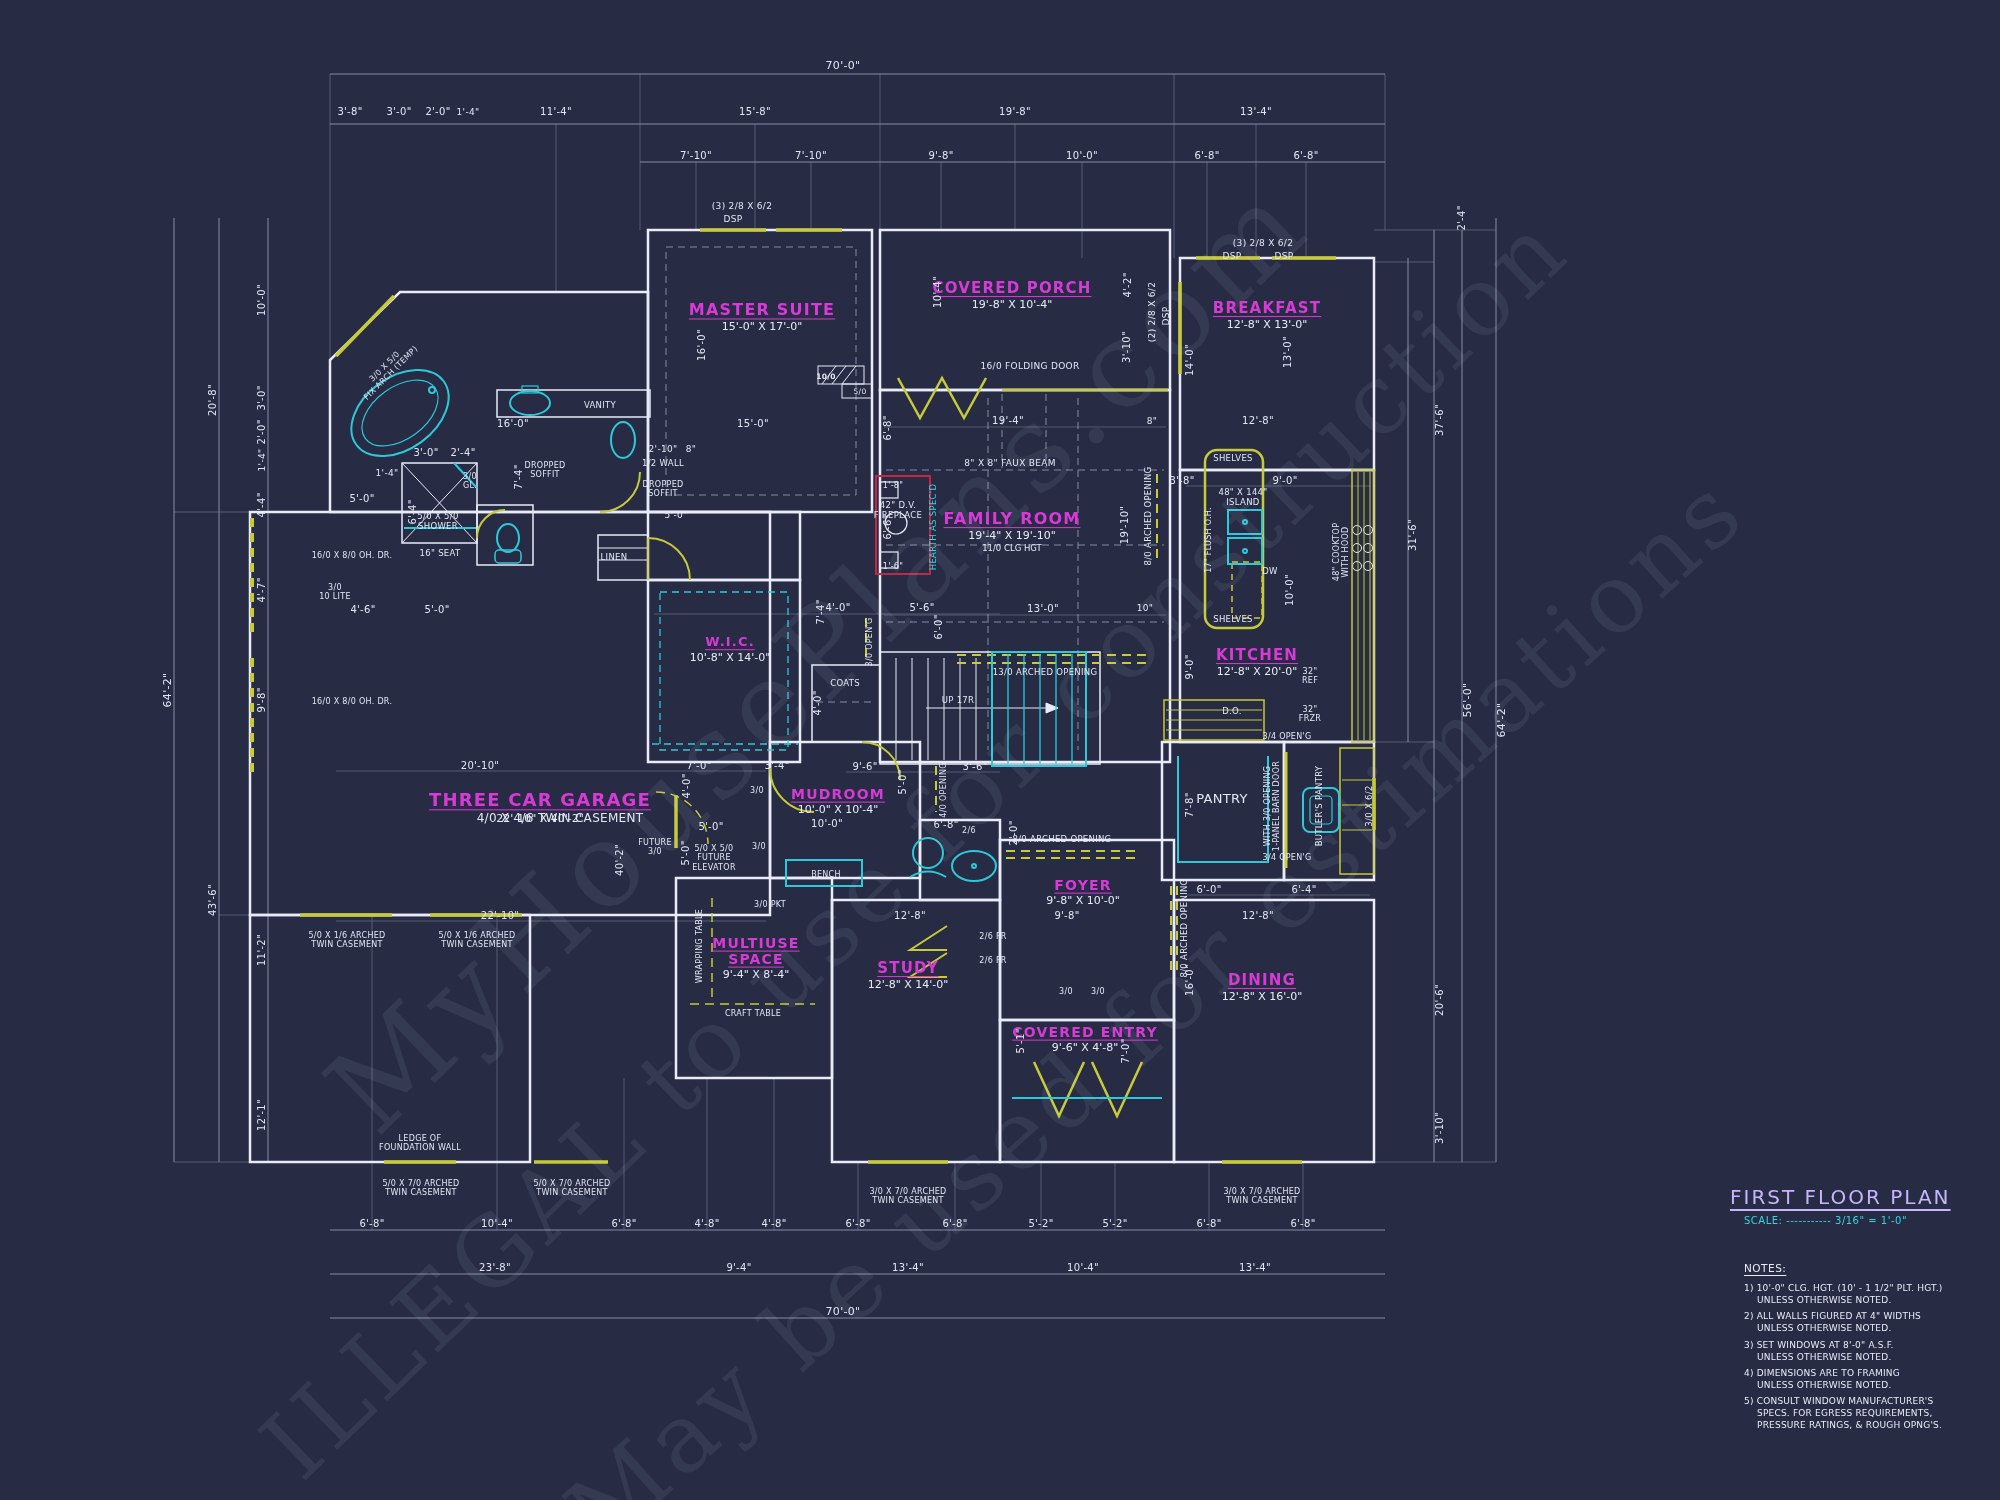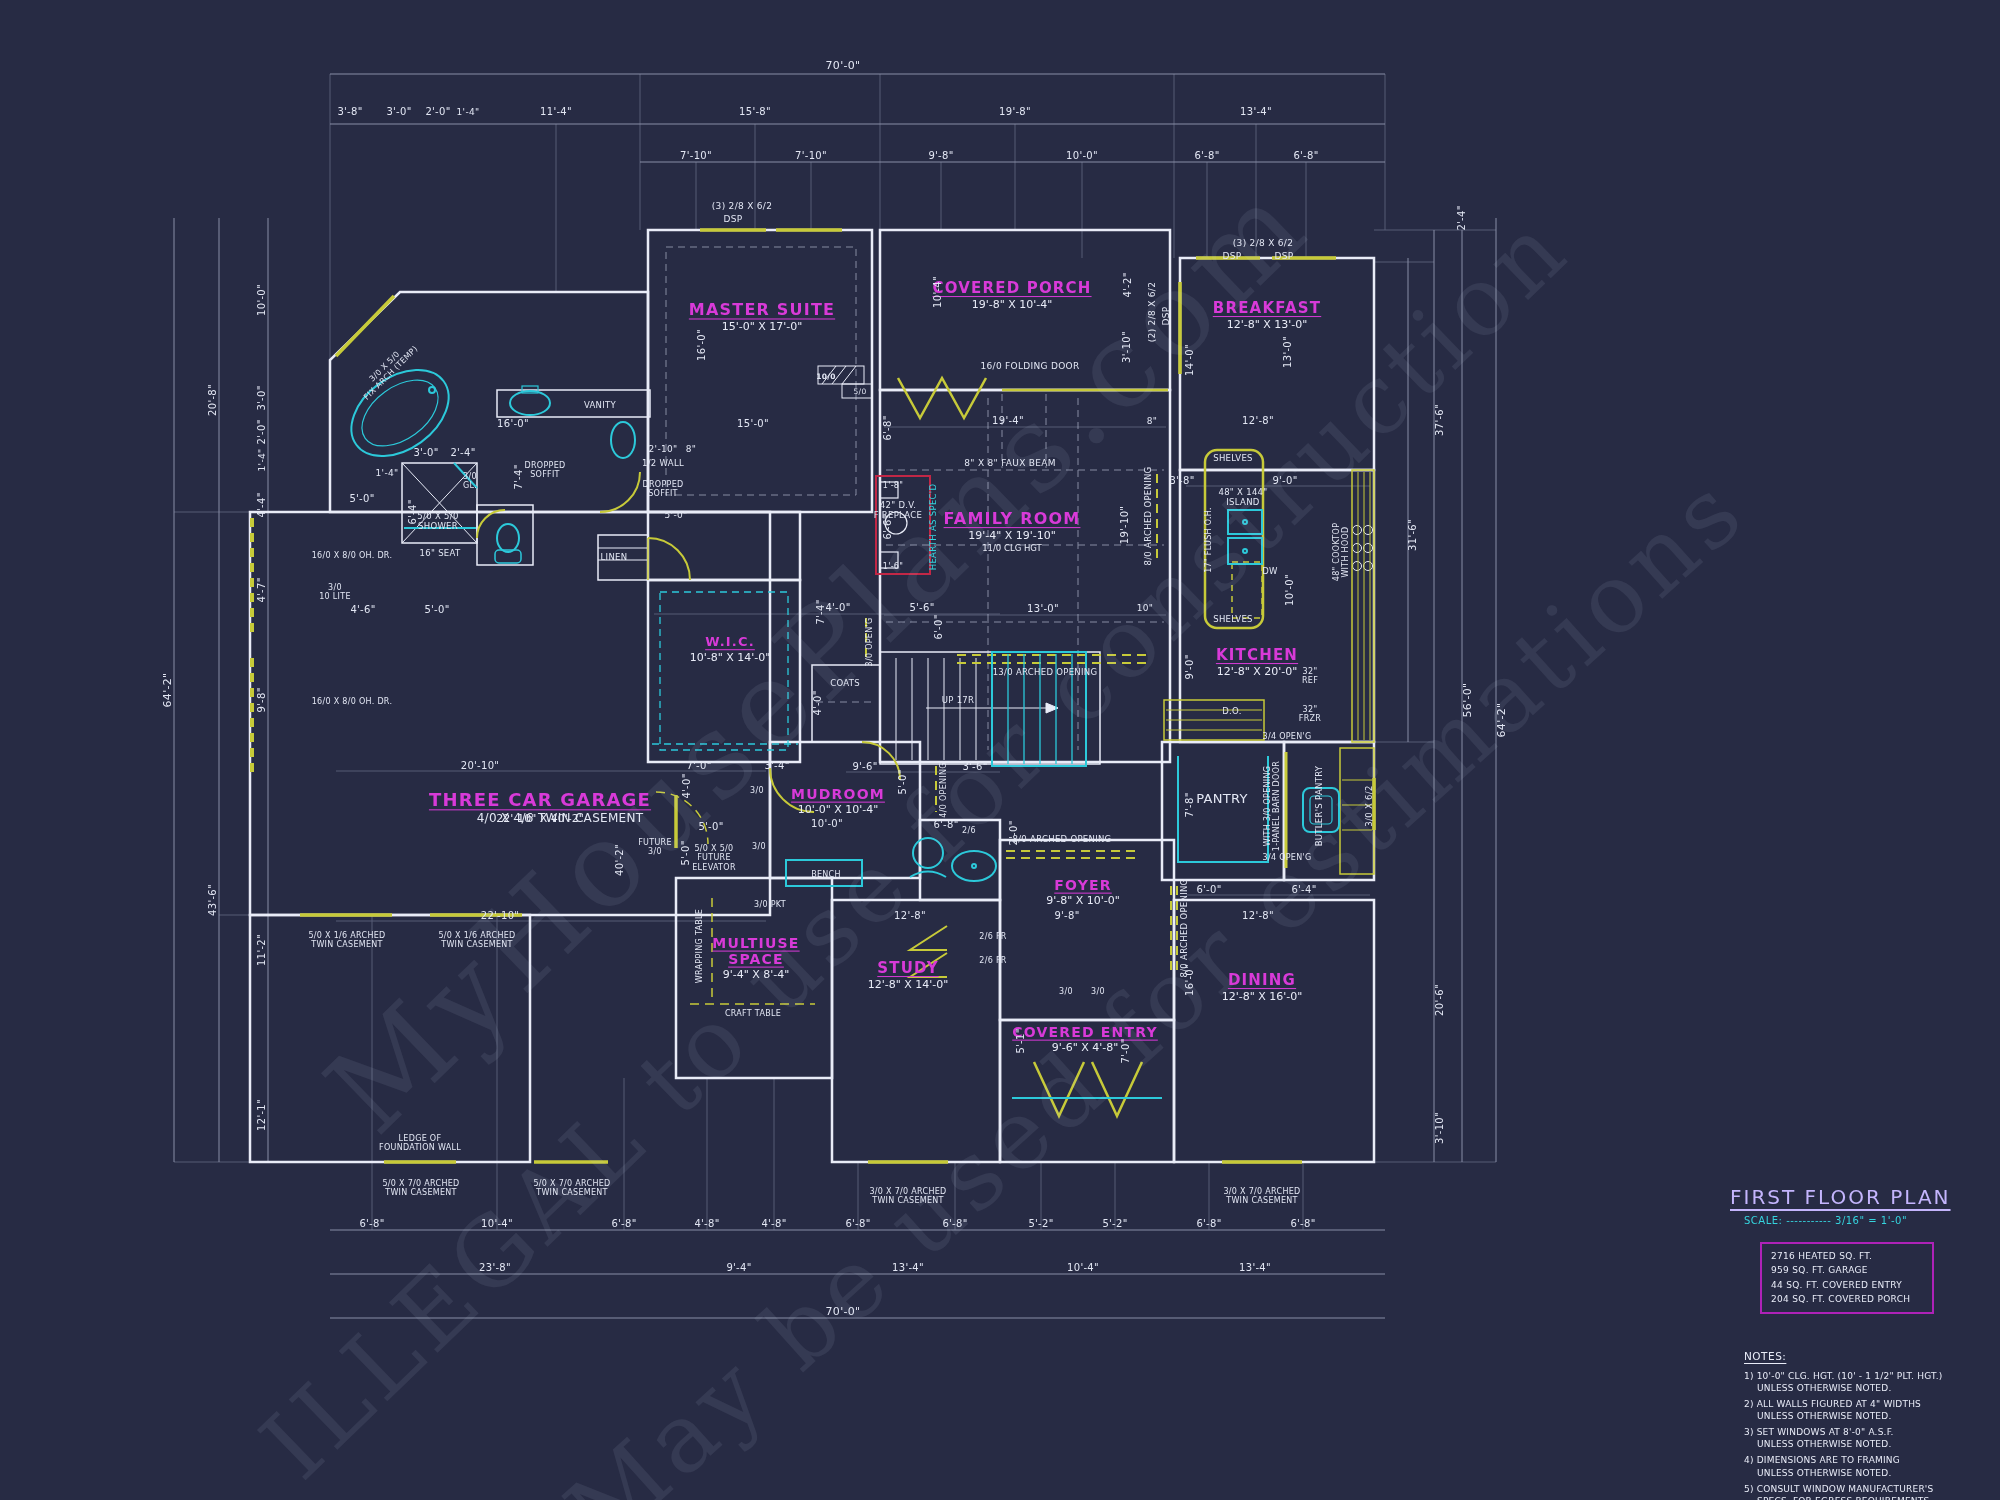--- a/index.html
+++ b/index.html
@@ -552,26 +552,20 @@
       <div class="lb" style="left: 860px; top: 392px; font-size: 7.5px;">5/0</div>
     </div>
 
   <div id="title-block">
     <div class="tb-title">FIRST FLOOR PLAN</div>
     <div class="tb-scale">
       <span>SCALE:</span>
       <span>-----------</span>
       <span>3/16" = 1'-0"</span>
     </div>
-    <div id="area-box">
-        <div>2716 HEATED SQ. FT.</div>
-        <div>959 SQ. FT. GARAGE</div>
-        <div>44 SQ. FT. COVERED ENTRY</div>
-        <div>204 SQ. FT. COVERED PORCH</div>
-      </div>
     <div class="tb-notes-title">NOTES:</div>
     <div id="notes-list">
         <div class="note">1) 10'-0"  CLG. HGT. (10' - 1 1/2" PLT. HGT.)
 UNLESS OTHERWISE NOTED.</div>
         <div class="note">2) ALL  WALLS FIGURED AT 4" WIDTHS
 UNLESS OTHERWISE NOTED.</div>
         <div class="note">3) SET WINDOWS AT 8'-0" A.S.F.
 UNLESS OTHERWISE NOTED.</div>
         <div class="note">4) DIMENSIONS ARE TO FRAMING
 UNLESS OTHERWISE NOTED.</div>

